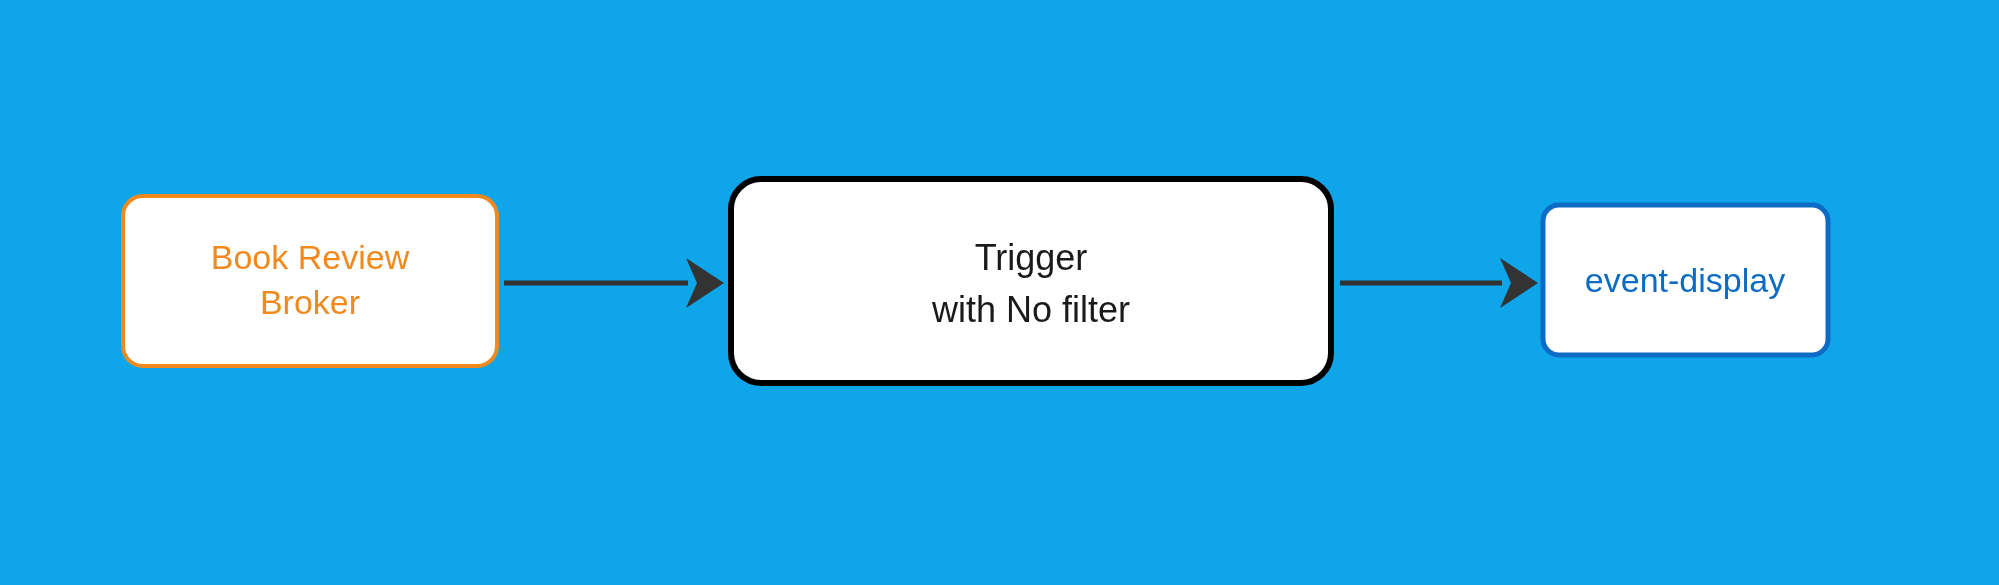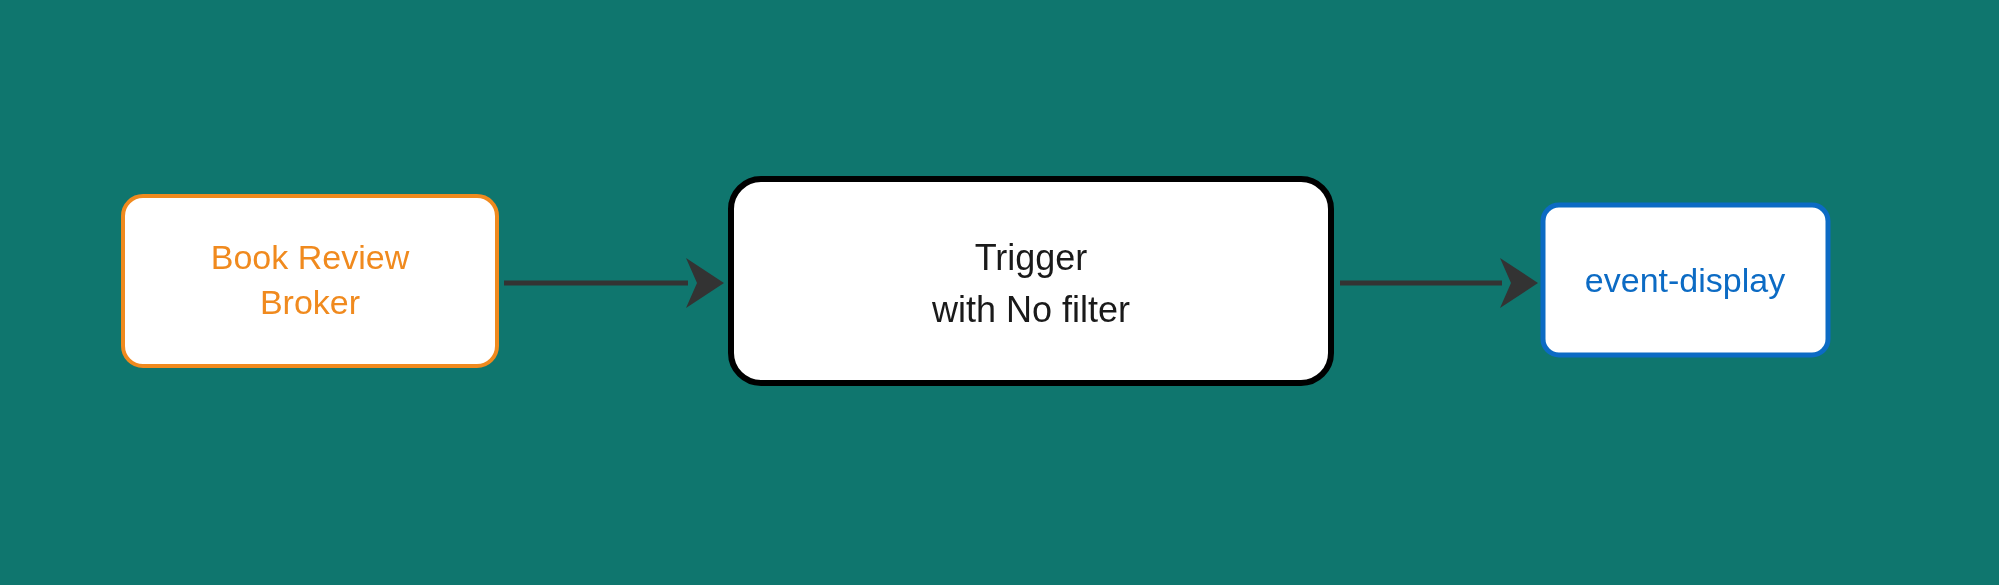--- a/index.html
+++ b/index.html
@@ -8,21 +8,21 @@
     padding: 0;
     background: #ffffff;
   }
   body {
     font-family: "Liberation Sans", sans-serif;
   }
   #canvas {
     position: relative;
     width: 1999px;
     height: 585px;
-    background: #0f766e;
+    background: #0ea5e9;
     overflow: hidden;
   }
   #flow-svg {
     position: absolute;
     left: 0;
     top: 0;
     width: 1999px;
     height: 585px;
     display: block;
   }

